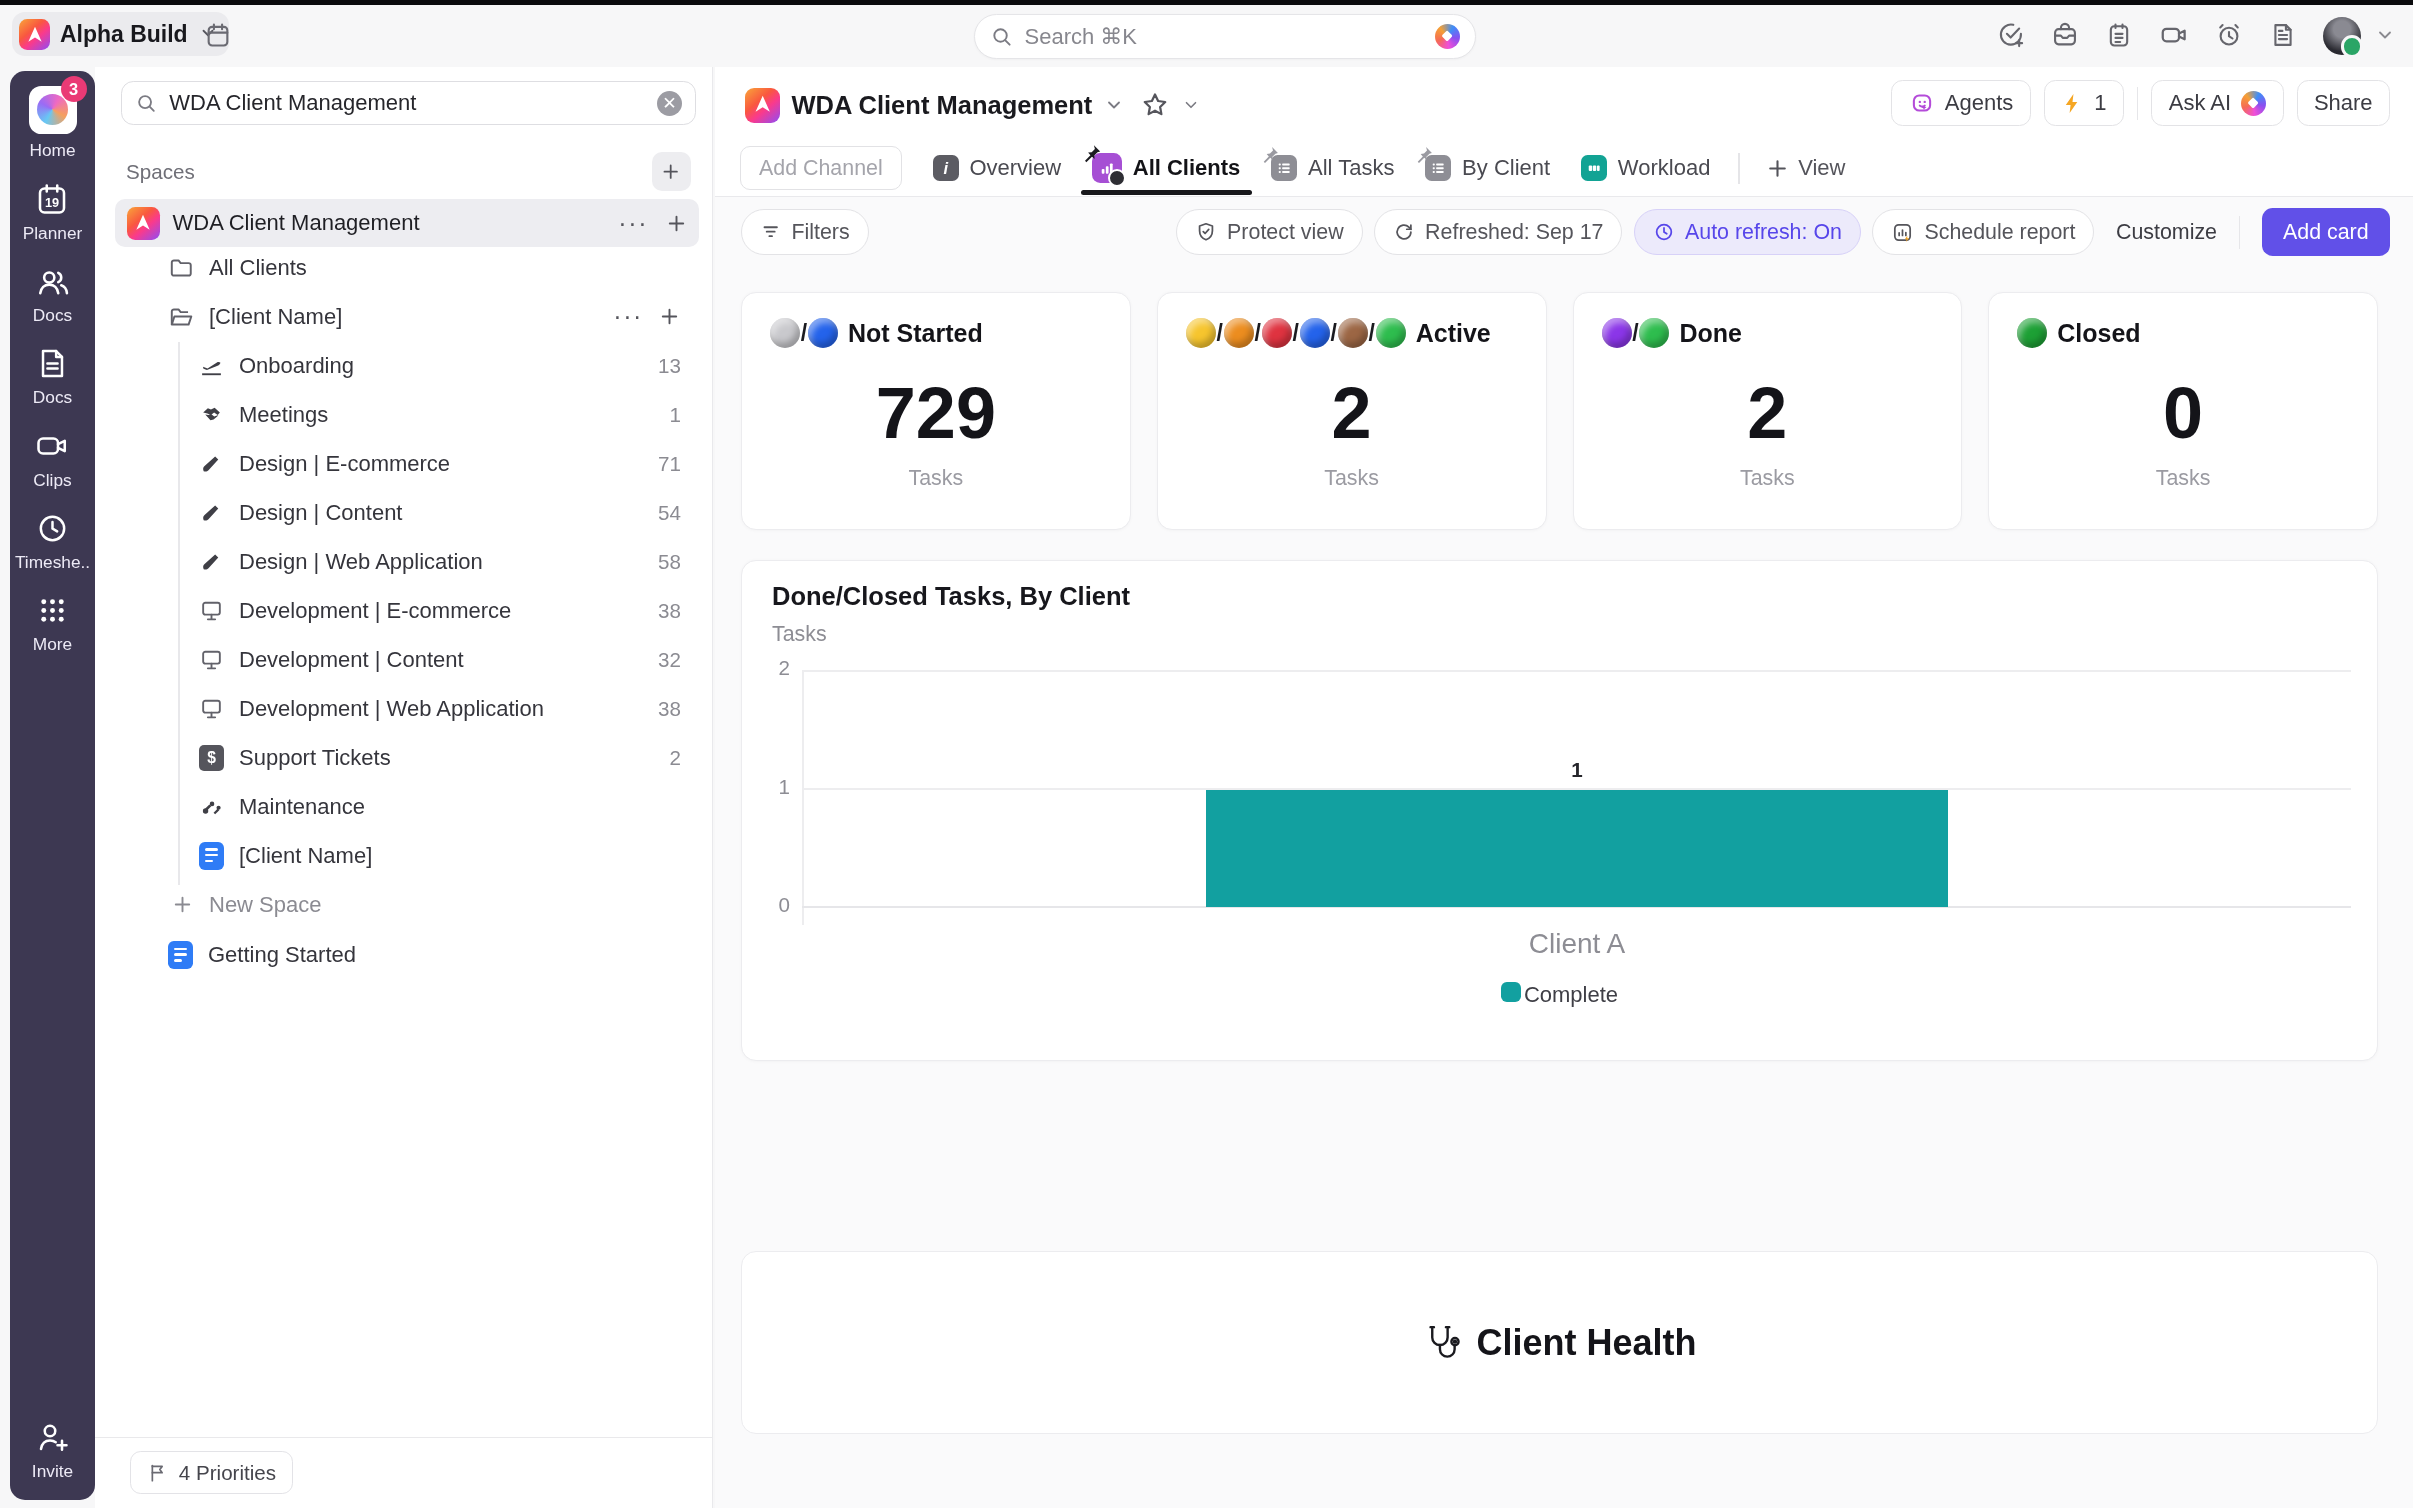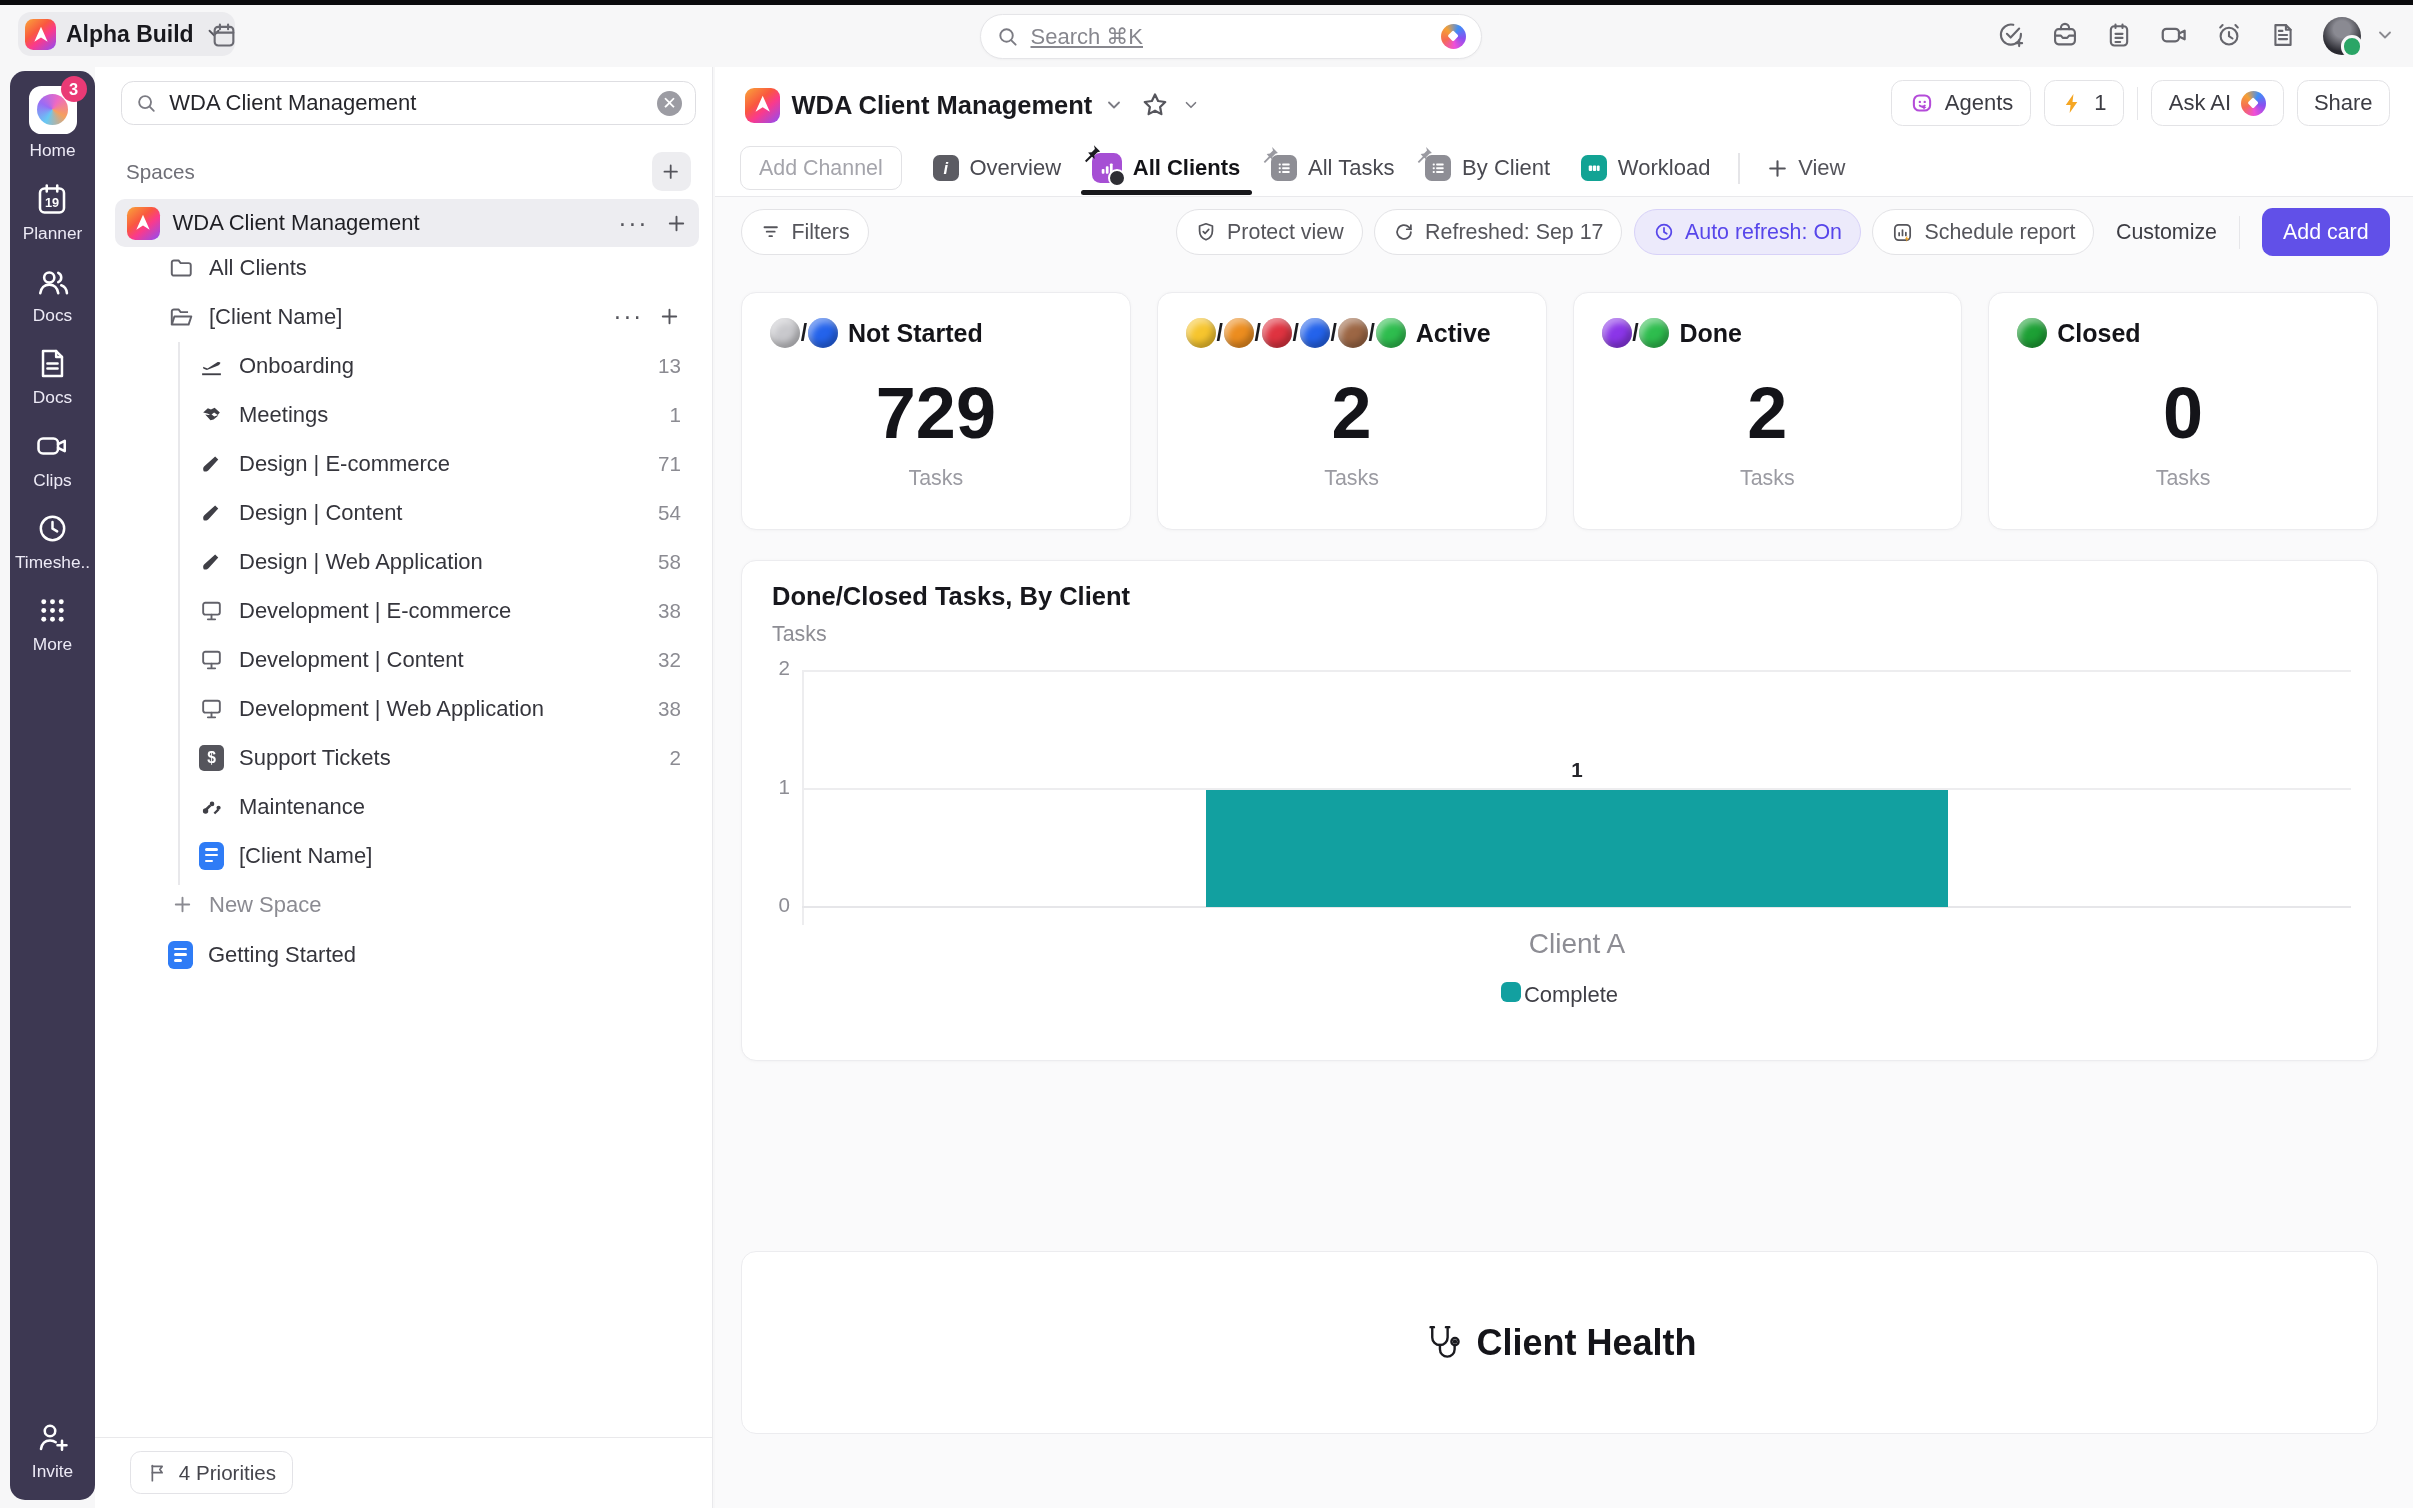--- a/index.html
+++ b/index.html
@@ -1,33 +1,33 @@
 <!DOCTYPE html>
 <html style="font-size:13px"><head>
 <meta charset="utf-8">
 <style>
   html,body{margin:0;padding:0;background:#e9e9ec;}
   .app{position:relative;width:2413px;height:1508px;background:#f7f7f8;overflow:hidden;
        font-family:"Liberation Sans","DejaVu Sans",sans-serif;color:#1c1c21;-webkit-font-smoothing:antialiased;}
   .top-edge{position:absolute;top:0;left:0;right:0;height:5px;background:#0b0b0d;}
 
   
-  .topbar{position:absolute;top:5px;left:6px;right:0;height:62px;}
+  .topbar{position:absolute;top:5px;left:0;right:0;height:62px;}
   .ws-pill{position:absolute;left:11.5px;top:7.4px;height:44px;background:#ebebee;border-radius:13px;
            display:flex;align-items:center;gap:10px;padding:0 11.5px 0 7.4px;cursor:pointer;}
   .ws-logo{width:31px;height:31px;border-radius:8.2px;position:relative;flex:none;
            background:linear-gradient(140deg,#f9a63a 0%,#f9583f 38%,#fa3a8c 60%,#8d4df7 100%);}
   .ws-logo svg{position:absolute;left:5.8px;top:5.8px;}
   .ws-name{font-size:23px;font-weight:700;color:#18181d;}
   .ws-chevron{color:#56565e;margin-left:1.6px;}
   .tb-cal{position:absolute;left:204px;top:16.4px;color:#6a6a72;}
   .search{position:absolute;left:974px;top:9px;width:470px;height:43px;background:#fff;
           border:1.6px solid #e5e5e8;border-radius:23px;display:flex;align-items:center;gap:11.5px;
           padding:0 15px;box-shadow:0 0.8px 2.5px rgba(0,0,0,.04);cursor:text;}
-  .search-text{color:#87878e;font-size:22px;flex:1;text-decoration:underline;}
+  .search-text{color:#87878e;font-size:22px;flex:1;}
   .ai-flower{width:25px;height:25px;border-radius:50%;position:relative;flex:none;
              background:conic-gradient(from 30deg,#3f8ef7,#8a4ff0,#ef4fd8,#f56a55,#f5a035,#3f8ef7);}
   .ai-flower::after{content:"";position:absolute;left:8.2px;top:8.2px;width:8.2px;height:8.2px;background:#fff;
              border-radius:1.6px;transform:rotate(45deg);}
   .tb-right{position:absolute;right:18px;top:6.6px;height:49px;display:flex;align-items:center;gap:26px;color:#66666d;}
   .avatar{width:38px;height:38px;border-radius:50%;position:relative;flex:none;cursor:pointer;
           background:radial-gradient(circle at 50% 32%,#8a8a92 0 26%,#2a2a31 70%);}
   .avatar-dot{position:absolute;right:-2.5px;bottom:-2.5px;width:16.4px;height:16.4px;border-radius:50%;
           background:#2aa566;border:3.3px solid #f7f7f8;}
 

